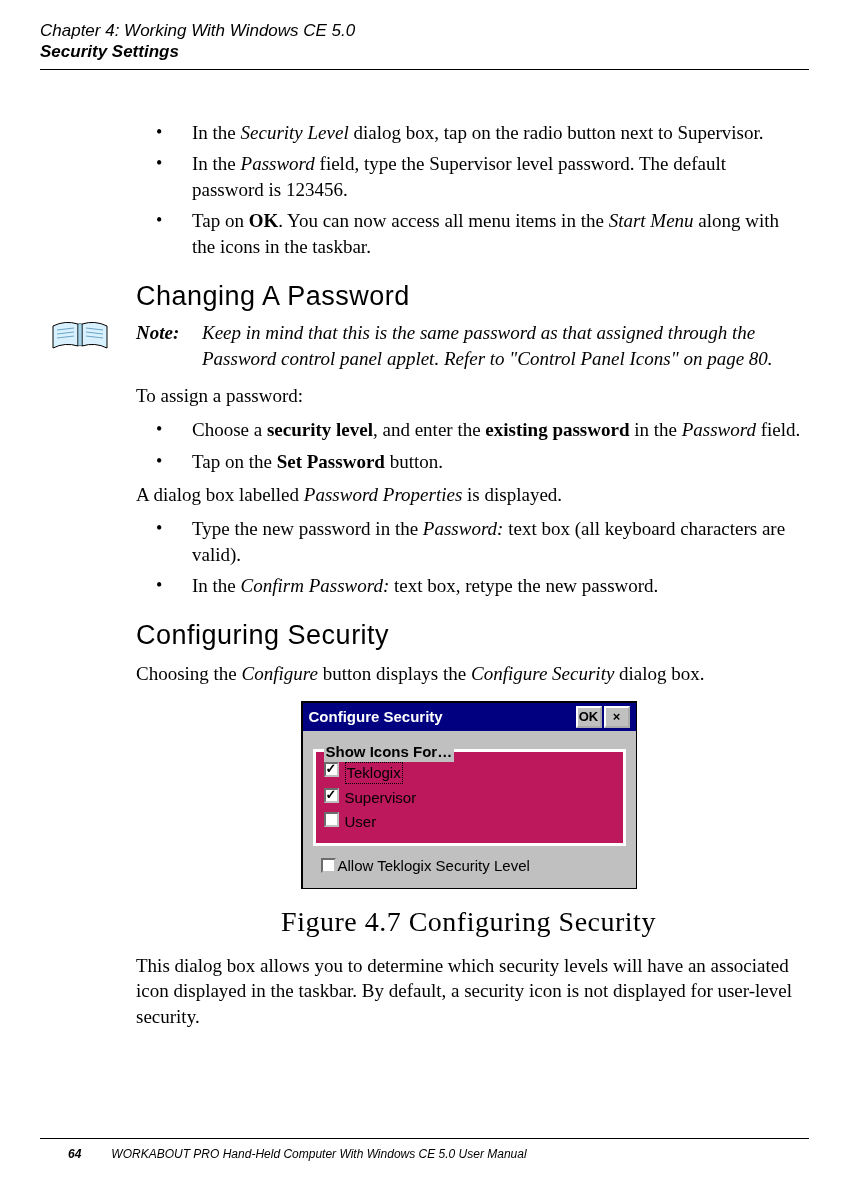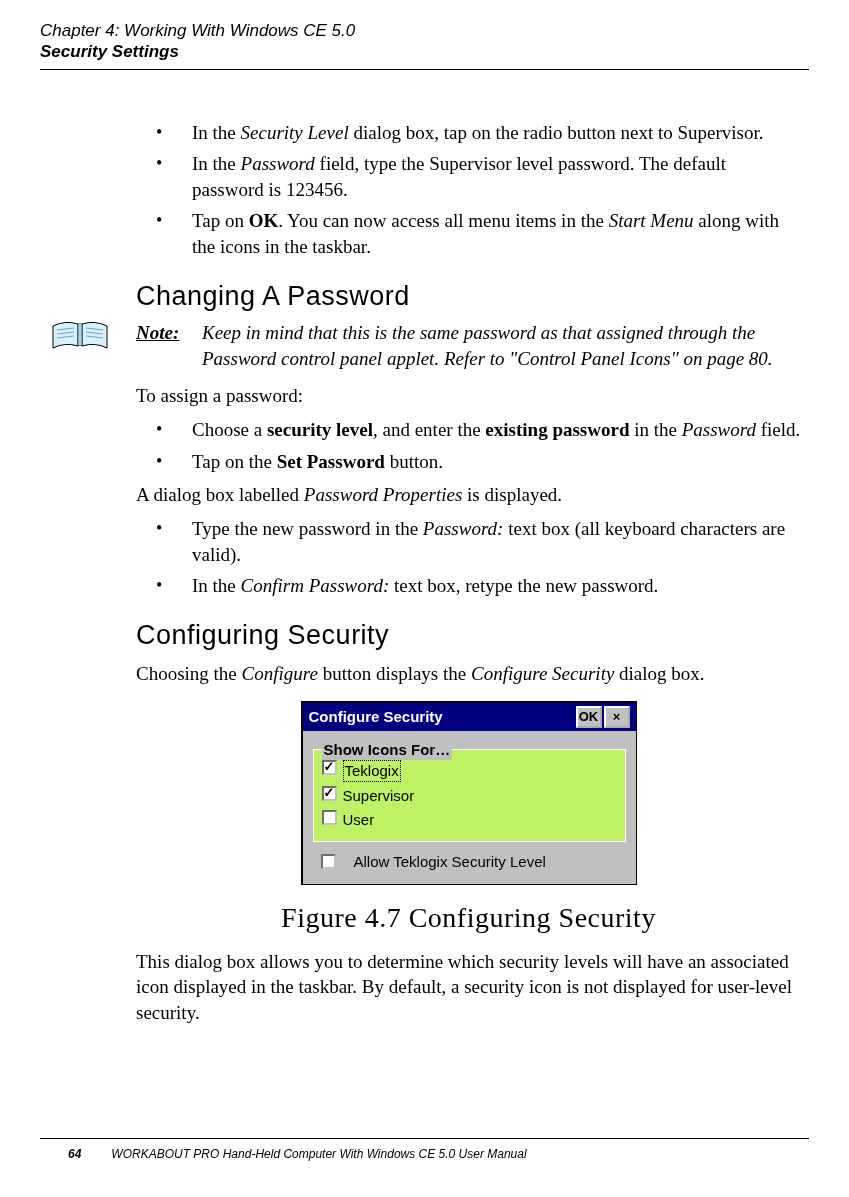--- a/index.html
+++ b/index.html
@@ -80,21 +80,20 @@
     }
     .note-row {
       display: flex;
       font-style: italic;
       margin-bottom: 12px;
     }
     .note-label {
       font-weight: bold;
       width: 66px;
       flex-shrink: 0;
-      text-decoration: underline;
     }
     .note-text {
       flex: 1;
     }
     .body-p {
       margin: 8px 0;
     }
     .fig-wrap {
       text-align: center;
       margin-top: 14px;
@@ -146,24 +145,24 @@
       padding: 0;
     }
     .dlg-title-btn.close {
        font-family: Arial, sans-serif;
     }
     .dlg-body {
       padding: 10px 10px 12px 10px;
     }
     .gbox {
       position: relative;
-      border: 1px solid #ffffff;
+      border: 3px solid #ffffff;
       padding: 8px 8px 8px 8px;
       margin-top: 8px;
-      background: #bef264;
+      background: #be185d;
     }
     .gbox-title {
       position: absolute;
       top: -10px;
       left: 8px;
       background: #c0c0c0;
       padding: 0 2px;
       font-weight: bold;
       font-family: Tahoma, Arial, sans-serif;
     }
@@ -194,21 +193,21 @@
     }
     .chk-label.dotted {
       border: 1px dotted #000;
       padding: 0 1px;
     }
     .allow-row {
        margin-top: 10px;
        margin-left: 8px;
        display: flex;
        align-items: center;
-       gap: 18px;
+       gap: 2px;
     }
     .footer {
       position: absolute;
       left: 40px;
       right: 40px;
       bottom: 36px;
     }
     .hr-bottom {
       border: none;
       border-top: 1px solid #000;

